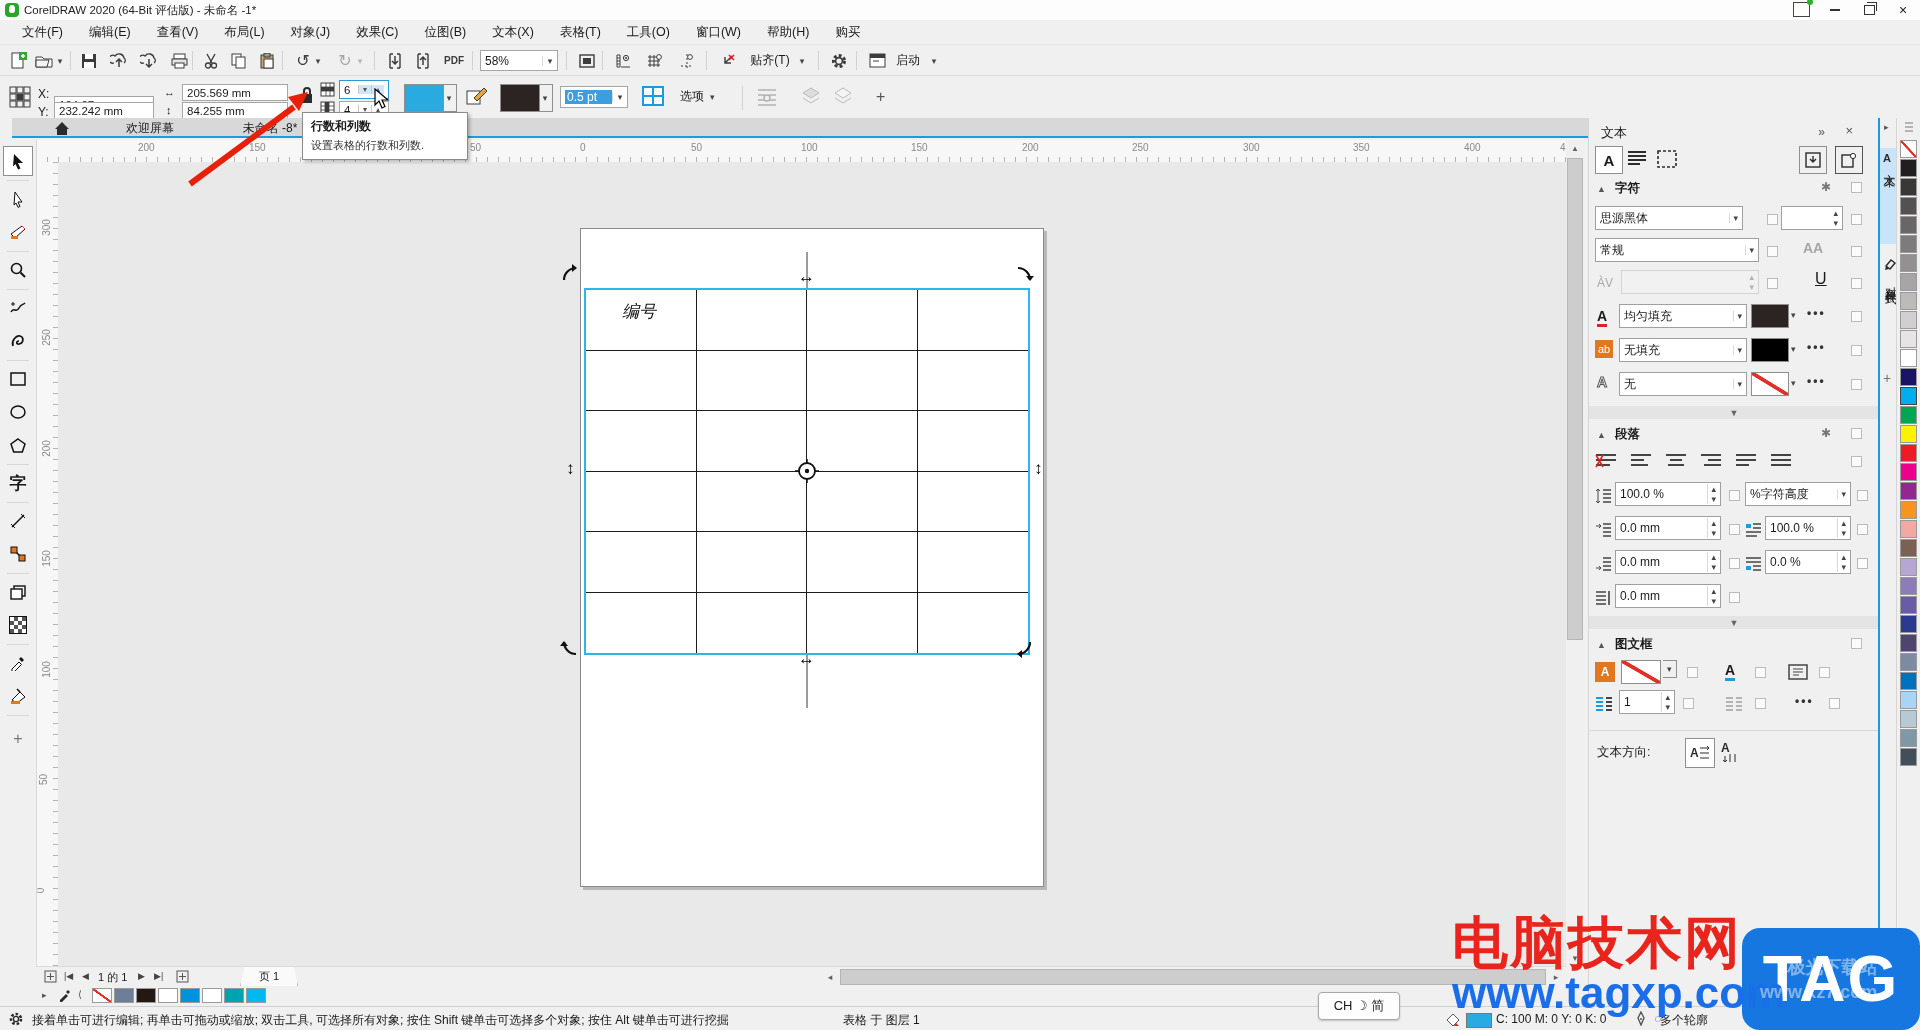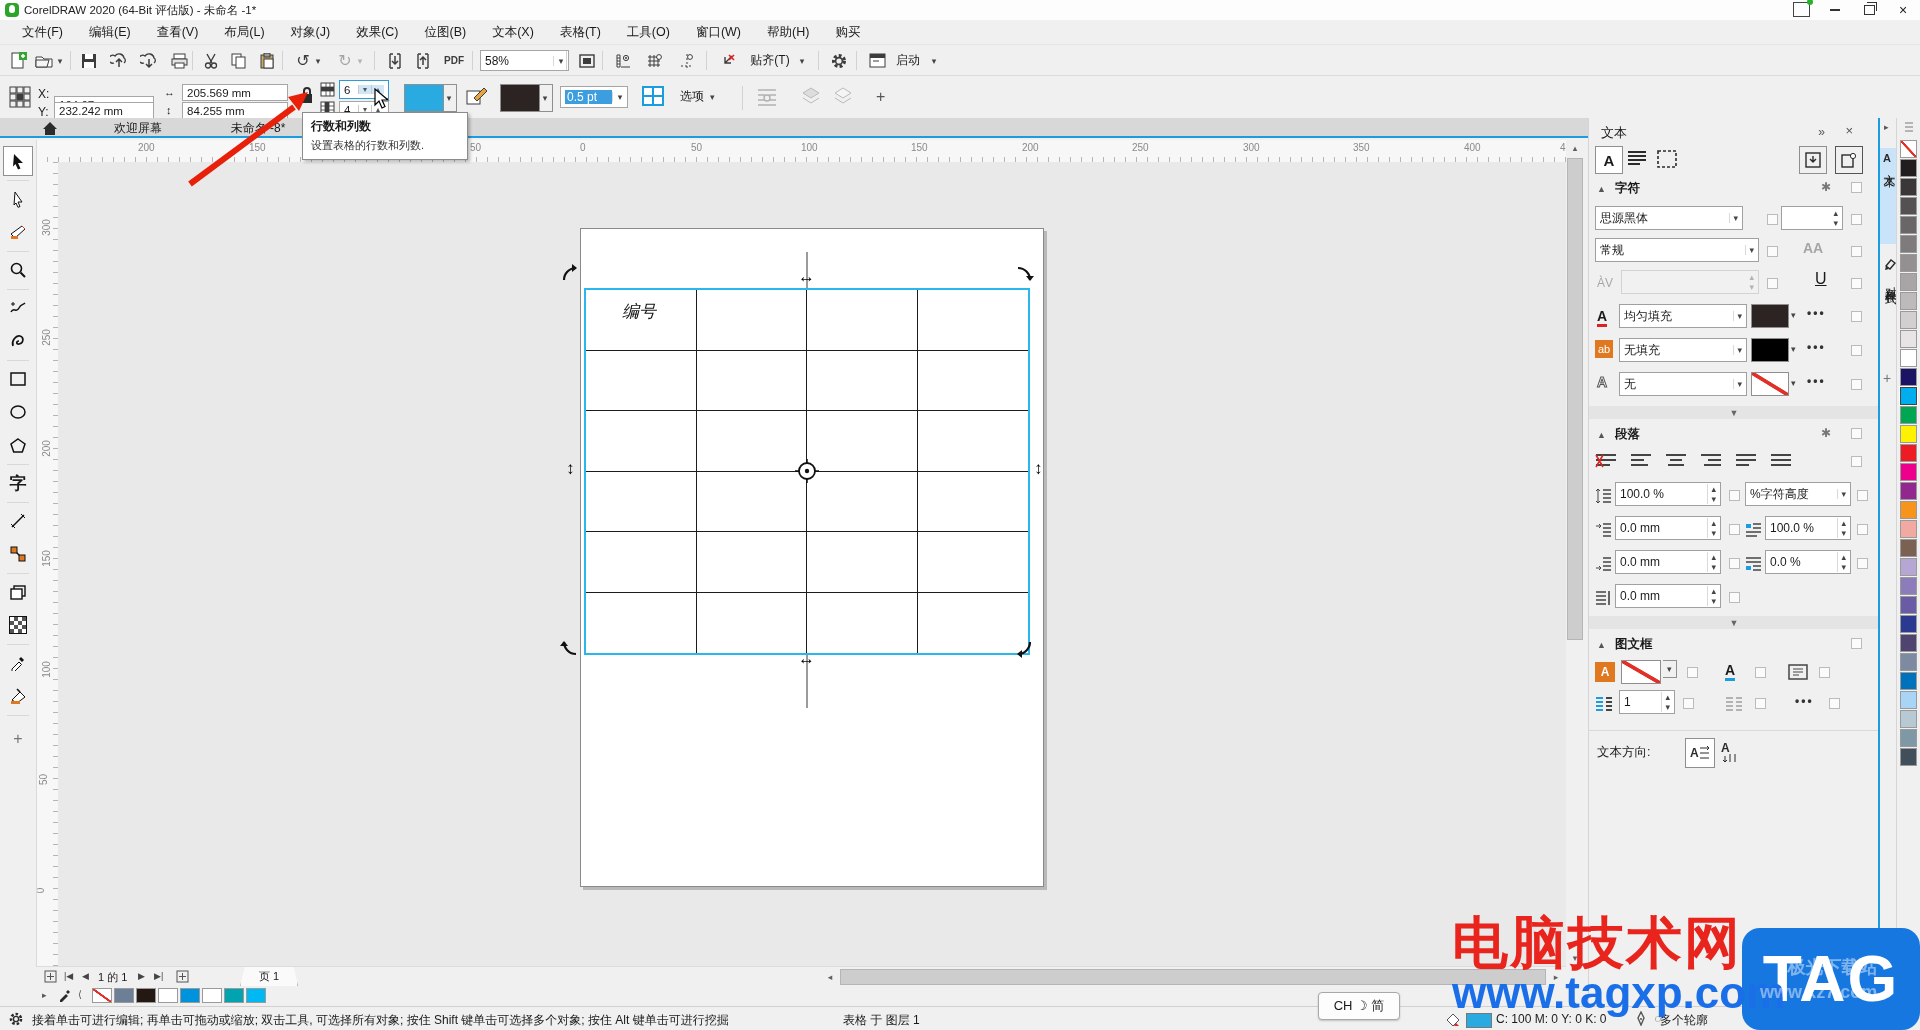--- a/index.html
+++ b/index.html
@@ -31,21 +31,21 @@
   .gray{opacity:.35;}
   svg.ic{display:block;}
   .combo{position:absolute;background:#fff;border:1px solid #a6a6a6;box-sizing:border-box;font-size:12px;display:flex;align-items:center;padding:0 4px;}
   .combo .cv{flex:1;}
   .combo .ca{width:14px;text-align:center;font-size:9px;color:#444;border-left:1px solid #d9d9d9;margin-right:-4px;}
   .fld{position:absolute;background:#fff;border:1px solid #a6a6a6;box-sizing:border-box;font-size:11.5px;padding:0 4px;display:flex;align-items:center;}
   .lbl{position:absolute;font-size:12px;}
   .spinbtns{display:flex;margin-left:auto;}
   .spinbtns i{font-style:normal;width:12px;font-size:8px;color:#555;text-align:center;border-left:1px solid #c9c9c9;}
   
-  #tabrow{left:0;top:118px;width:1588px;height:20px;background:#d8d8d8;}
+  #tabrow{left:12px;top:118px;width:1588px;height:20px;background:#d8d8d8;}
   #tabrow .blueline{position:absolute;left:0;bottom:0;width:100%;height:2px;background:#1a9de0;}
   .dtab{position:absolute;top:0;height:20px;display:flex;align-items:center;justify-content:center;font-size:12px;padding:0 16px;}
   .dtab.active{background:#c9e4f8;}
   .homeicon{position:absolute;left:42px;top:3px;}
   
   #hruler{left:36px;top:140px;width:1530px;height:22px;background:#f7f7f7;border-bottom:1px solid #c8c8c8;overflow:hidden;
     background-image:repeating-linear-gradient(to right,#b5b5b5 0 1px,transparent 1px 11px);background-size:100% 5px;background-position:0 17px;background-repeat:no-repeat;}
   #vruler{left:36px;top:162px;width:22px;height:804px;background:#f7f7f7;border-right:1px solid #c8c8c8;overflow:hidden;
     background-image:repeating-linear-gradient(to bottom,#b5b5b5 0 1px,transparent 1px 11px);background-size:5px 100%;background-position:17px 0;background-repeat:no-repeat;}
   #rcorner{left:36px;top:140px;width:22px;height:22px;background:#f3f3f3;border-right:1px solid #c8c8c8;border-bottom:1px solid #c8c8c8;}
@@ -230,21 +230,21 @@
         </svg>
       </div>
     <div class="tbtn" style="left:410px;">
         <svg class="ic" width="16" height="16">
           <path d="M3 1v14M13 1v14M3 1h3M3 15h3M13 1h-3M13 15h-3" stroke="#3c3c3c" stroke-width="1.4"></path>
           <path d="M8 12V4M5 7l3-3 3 3" stroke="#3c3c3c" stroke-width="1.5" fill="none"></path>
         </svg>
       </div>
     <div class="tbtn" style="left:439px;width:30px;font-size:10px;font-weight:bold;color:#3c3c3c;">PDF</div>
     <div class="tsep" style="left:472px;"></div>
-    <div class="combo" style="left:480px;top:5px;width:89px;height:21px;">
+    <div class="combo" style="left:480px;top:5px;width:78px;height:21px;">
       <span class="cv">58%</span>
         <span class="ca">▾</span>
     </div>
     <div class="tsep" style="left:566px;"></div>
     <div class="tbtn" style="left:574px;">
         <svg class="ic" width="16" height="14">
           <rect x="1" y="1" width="14" height="12" fill="none" stroke="#3c3c3c" stroke-width="1.4"></rect>
           <rect x="4" y="4" width="8" height="6" fill="#3c3c3c"></rect>
         </svg>
       </div>

